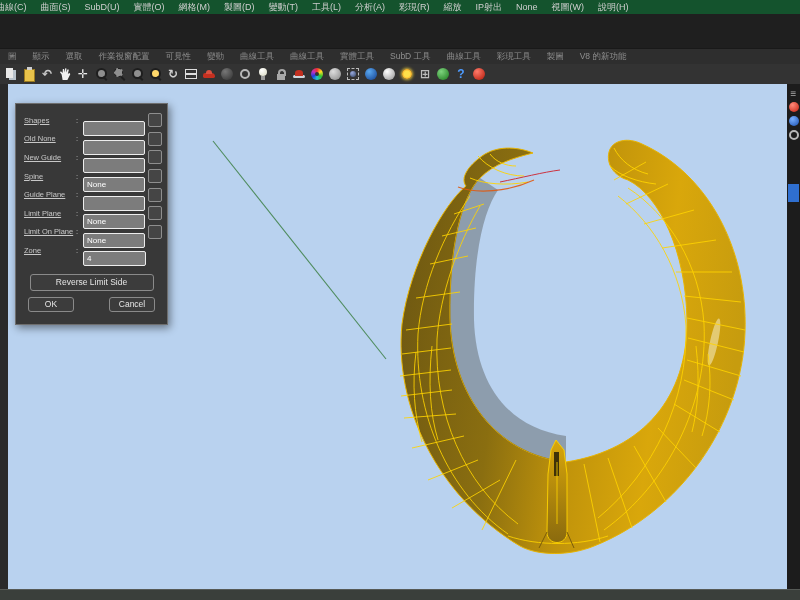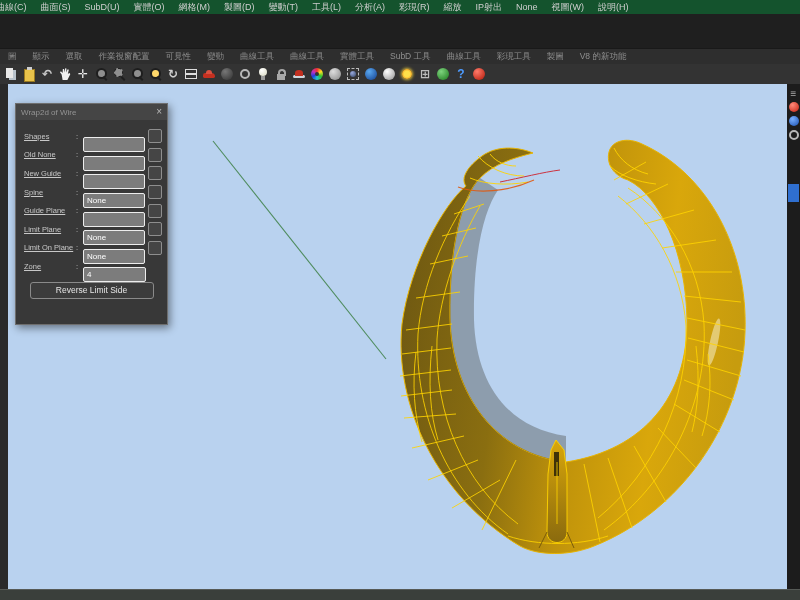--- a/index.html
+++ b/index.html
@@ -94,21 +94,21 @@
   #dlg-rows{padding-top:7px;}
   .dlg-row{display:flex;align-items:center;height:18.6px;padding:0 5px 0 8px;}
   .dlg-label{width:47px;font-size:7.5px;color:#c8c8c8;white-space:nowrap;text-decoration:underline;}
   .dlg-colon{width:12px;font-size:7.5px;color:#c8c8c8;text-align:center;}
   .dlg-field{flex:1;height:13px;background:#7c7c7c;border:1px solid #ededed;border-radius:2px;
              color:#ffffff;font-size:8px;line-height:13px;padding:0 3px;overflow:hidden;margin-top:17px;}
   .dlg-side{width:8px;height:14px;margin-left:3px;background:#454545;
             border:1px solid #8e8e8e;border-radius:2px;flex:0 0 auto;}
   .dlg-spacer{width:13px;margin-left:3px;flex:0 0 auto;}
   button{font-family:inherit;}
-  .dlg-wide{display:block;margin:6px auto 0;width:124px;height:17px;background:#3c3c3c;
+  .dlg-wide{display:block;margin:14px auto 0;width:124px;height:17px;background:#3c3c3c;
             border:1px solid #8a8a8a;border-radius:3px;color:#e6e6e6;font-size:8.5px;padding:0;}
   #dlg-foot{display:flex;justify-content:space-between;padding:6px 12px 0;}
   #dlg-foot button{width:46px;height:15px;background:#3c3c3c;border:1px solid #8a8a8a;
             border-radius:3px;color:#e6e6e6;font-size:8.5px;padding:0;}
 </style>
 </head>
 <body>
 
 <div id="app">
 
@@ -288,24 +288,20 @@
         <span class="tbi sphere" style="--c1: #ff8a7a; --c2: #c02010;"></span>
         <span class="tbi sphere" style="--c1: #7ab0ff; --c2: #1a50b0;"></span>
         <span class="tbi ring"></span>
         <div id="panel-swatch" style="background: rgb(47, 111, 208);"></div>
     </div>
   </div>
 
   <div id="bottombar"></div>
 
   <div id="dialog">
-    <div id="dlg-title">
-      <span class="t">Wrap2d of Wire</span>
-      <span class="x">×</span>
-    </div>
     <div id="dlg-rows">
         <div class="dlg-row">
           <span class="dlg-label">Shapes</span>
           <span class="dlg-colon">:</span>
           <div class="dlg-field"></div>
           <button class="dlg-side"></button>
         </div>
         <div class="dlg-row">
           <span class="dlg-label">Old None</span>
           <span class="dlg-colon">:</span>
@@ -343,15 +339,19 @@
           <button class="dlg-side"></button>
         </div>
         <div class="dlg-row">
           <span class="dlg-label">Zone</span>
           <span class="dlg-colon">:</span>
           <div class="dlg-field">4</div>
           <span class="dlg-spacer"></span>
         </div>
       </div>
     <button class="dlg-wide">Reverse Limit Side</button>
+    <div id="dlg-foot">
+      <button>OK</button>
+      <button>Cancel</button>
+    </div>
   </div>
 
 </div>
 
 </body></html>

